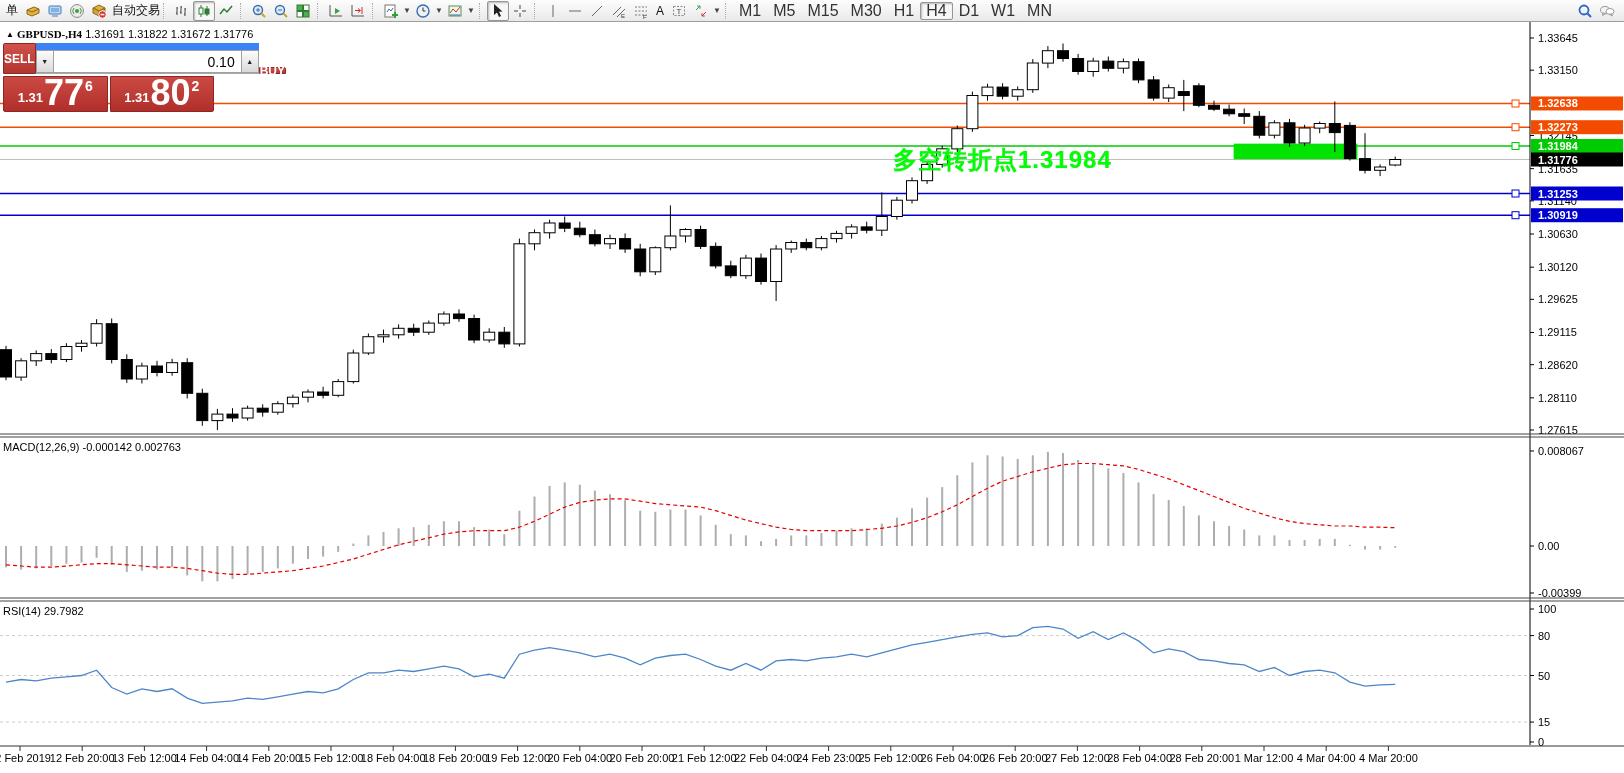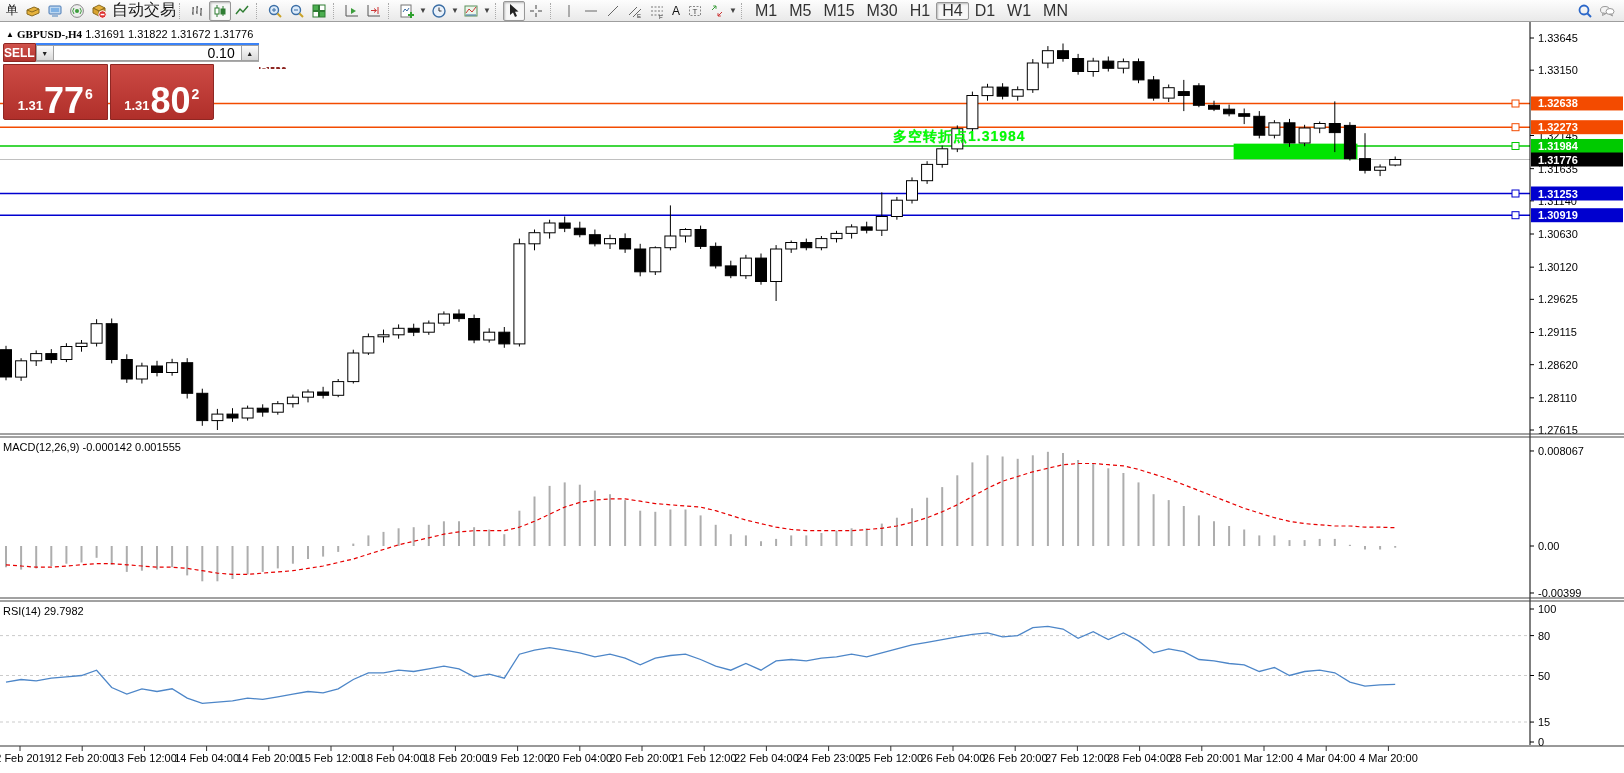--- a/index.html
+++ b/index.html
@@ -13,49 +13,49 @@
     display:flex; align-items:center; padding:0 2px; z-index:30; }
   .tb-item { width:22px; height:20px; display:flex; align-items:center; justify-content:center;
     border:1px solid transparent; border-radius:2px; flex:0 0 auto; }
   .tb-item svg { width:16px; height:16px; display:block; }
   .tb-item.active { background:#f7f7f7; border:1px solid #979797; box-shadow:inset 1px 1px 2px rgba(0,0,0,.25);text-align:center; }
   .tb-text { font-size:12px; color:#111; padding:0 3px; width:auto; }
   .tb-caret { width:10px; font-size:8px; color:#444; }
   .tb-sep { width:5px; height:16px; border-left:1px dotted #aaa; margin:0 3px; flex:0 0 auto; }
   .tb-tf { width:auto; padding:0 5px; font-size:16px; color:#333; height:18px; }
   .tb-right { position:absolute; right:6px; top:1px; display:flex; }
-  .autotrade-label { font-size:16px; color:#111; margin-left:2px; }
+  .autotrade-label { font-size:12px; color:#111; margin-left:2px; }
 
   
   #symbol-header { position:absolute; left:6px; top:28px; font-size:11px; color:#000; z-index:10; }
   #symbol-header .tri { font-size:8px; vertical-align:1px; }
   #symbol-header b { font-weight:bold;font-family:Liberation Serif, serif; }
   .ind-label { position:absolute; left:3px; font-size:11px; color:#000; z-index:10; }
   #macd-label { top:441px; }
   #rsi-label  { top:605px; }
-  #cn-annotation { position:absolute; left:893px; top:128px; z-index:12;
-    font-size:14px; font-weight:bold; color:#00ff00; letter-spacing:1px;
+  #cn-annotation { position:absolute; left:893px; top:144px; z-index:12;
+    font-size:24px; font-weight:bold; color:#00ff00; letter-spacing:1px;
     text-shadow:0 0 1px rgba(0,120,0,.4); white-space:nowrap; }
 
   
   #trade-panel { position:absolute; left:3px; top:43px; width:211px; z-index:20;
     font-family:"Liberation Sans", sans-serif; }
-  #tp-row1 { display:flex; height:19px; }
+  #tp-row1 { display:flex; height:31px; }
   .tp-btn { background:linear-gradient(#d0524b,#b23530); border:1px solid #8e2723;
     color:#fff; font-size:12px; font-weight:bold; display:flex; align-items:center;
     justify-content:center; cursor:pointer; }
   #tp-sell-btn { width:45px; border-radius:2px 0 0 0; }
   #tp-buy-btn  { width:46px; border-radius:0 2px 0 0;margin-top:24px; }
-  #tp-vol { flex:1; display:flex; background:#e8e8e8; border-top:2px solid #3b82f6; border-bottom:1px solid #aaa; }
+  #tp-vol { flex:1; display:flex; background:#e8e8e8; border-top:7px solid #3b82f6; border-bottom:1px solid #aaa; }
   .tp-spin { width:18px; background:linear-gradient(#fcfcfc,#d9d9d9); border:1px solid #a0a0a0;
     font-size:7px; color:#222; display:flex; align-items:center; justify-content:center; cursor:pointer; }
   #tp-vol input { flex:1; border:1px solid #a0a0a0; border-left:none; border-right:none;
     text-align:right; font-size:14px; padding-right:6px; color:#000; outline:none; min-width:0;
     font-family:"Liberation Sans", sans-serif; }
-  #tp-row2 { display:flex; margin-top:2px; height:56px; }
+  #tp-row2 { display:flex; margin-top:2px; height:36px; }
   .tp-price { flex:1; background:linear-gradient(#cc4a44,#b02f2a); border:1px solid #8e2723;
     color:#fff; display:flex; align-items:flex-end; justify-content:center; padding-bottom:3px; cursor:pointer; }
   #tp-sell-price { margin-right:1px; border-radius:0 0 0 2px; }
   #tp-buy-price  { margin-left:1px;  border-radius:0 0 2px 0; }
   .tp-small { font-size:13px; font-weight:bold; margin-bottom:3px; }
   .tp-big   { font-size:36px; font-weight:bold; line-height:30px; margin:0 1px; }
   .tp-sup   { font-size:14px; font-weight:bold; margin-bottom:14px; }
 
   #chart-svg { position:absolute; left:0; top:0; z-index:1; }
 </style>
@@ -678,21 +678,21 @@
       <line x1="0" y1="601" x2="1624" y2="601" stroke="#444"></line>
       <line x1="0" y1="746" x2="1624" y2="746" stroke="#333"></line>
     </svg>
 
 <div id="symbol-header">
   <span class="tri">▲</span>
   <b>GBPUSD-,H4</b>
   <span>1.31691 1.31822 1.31672 1.31776</span>
 </div>
 
-<div class="ind-label" id="macd-label">MACD(12,26,9) -0.000142 0.001555</div>
+<div class="ind-label" id="macd-label">MACD(12,26,9) -0.000142 0.002763</div>
 <div class="ind-label" id="rsi-label">RSI(14) 29.7982</div>
 <div id="cn-annotation">多空转折点1.31984</div>
 
 <div id="trade-panel">
   <div id="tp-row1">
     <div class="tp-btn" id="tp-sell-btn">SELL</div>
     <div id="tp-vol">
       <div class="tp-spin">▼</div>
       <input value="0.10" style="">
       <div class="tp-spin">▲</div>

